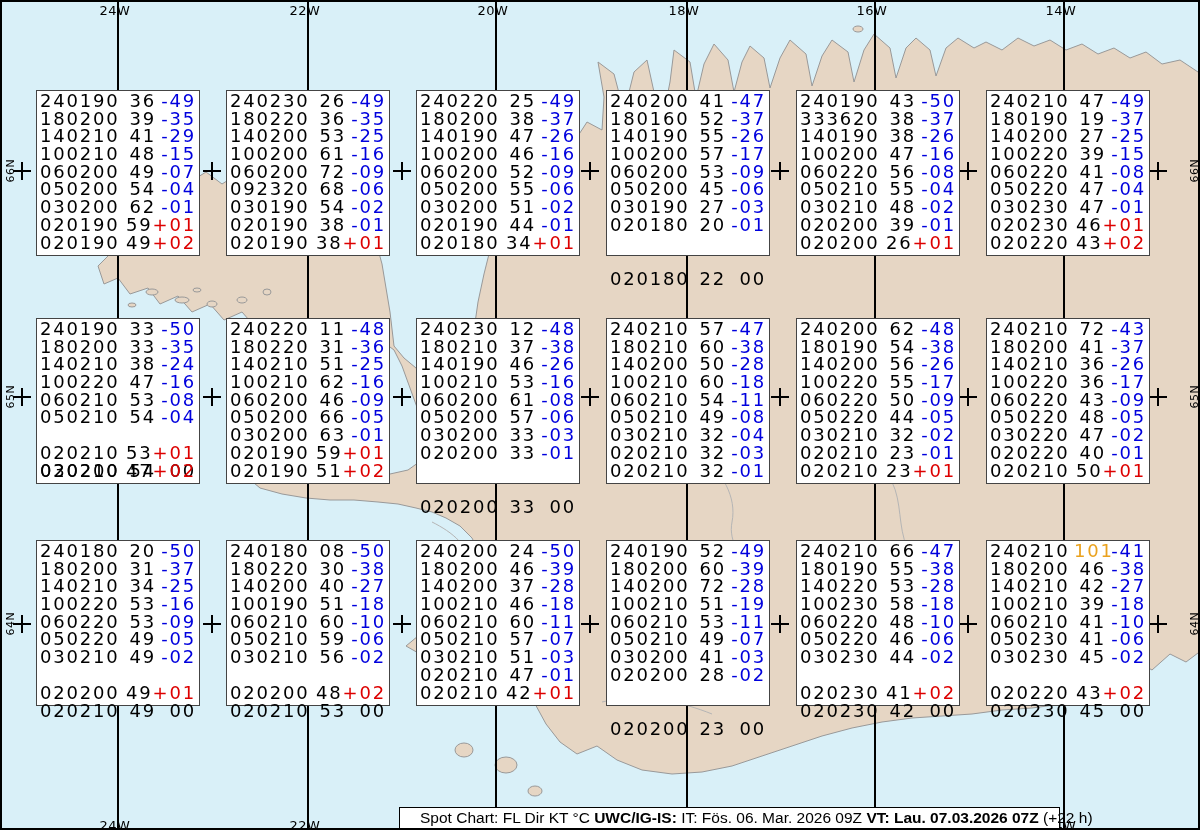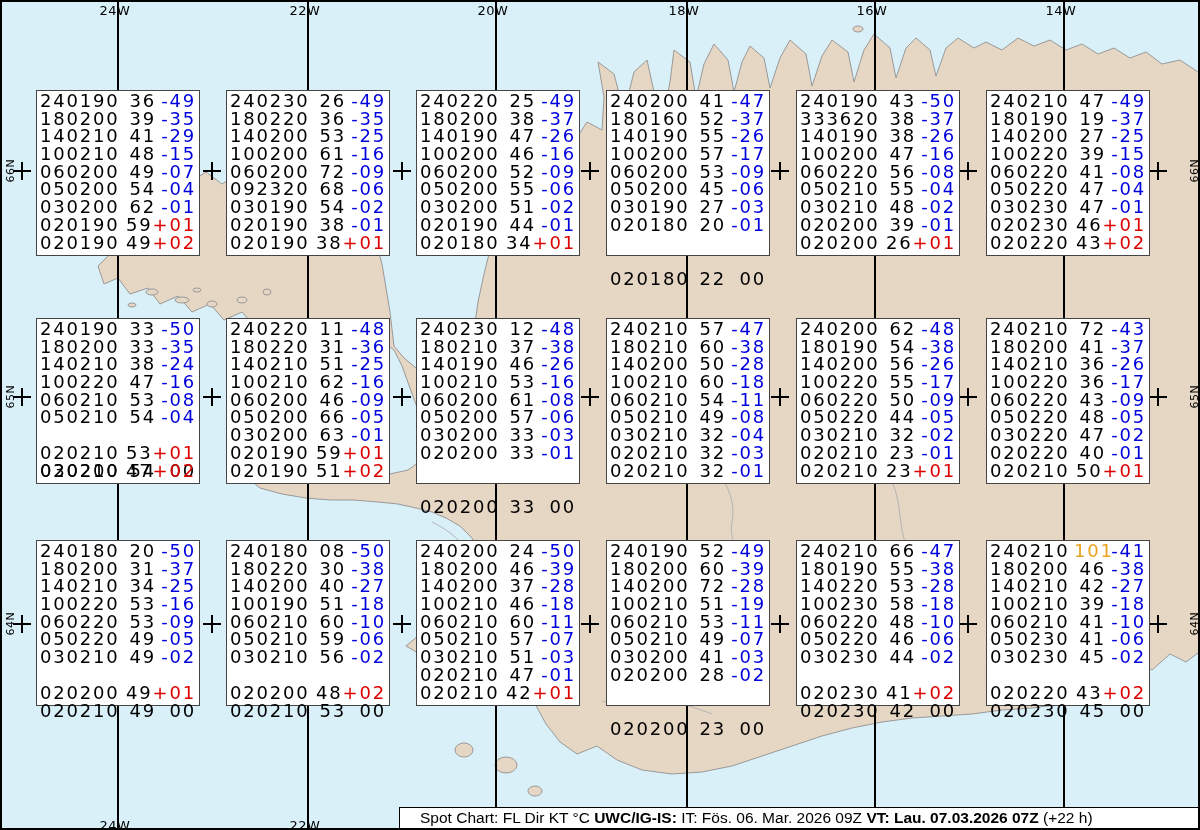--- a/index.html
+++ b/index.html
@@ -23,24 +23,24 @@
   .srow{display:flex;align-items:baseline;height:17.7px;line-height:17.7px;font-size:18px;color:#000;}
   .srow span{letter-spacing:1.8px;white-space:pre;}
   .fld{width:84px;text-align:left;}
   .kt{width:32px;text-align:right;}
   .temp{flex:1;text-align:right;}
   .neg{color:#0000dd;}
   .pos{color:#dd0000;}
   .zero{color:#000;margin-top:36px;}
   .ktwarn{color:#eaa21e;}
   #footerbar{
-    position:absolute;left:397px;top:805px;width:801px;height:23px;
+    position:absolute;left:397px;top:805px;width:661px;height:23px;
     background:#fff;border:1.5px solid #000;box-sizing:border-box;z-index:6;
     font-family:"Liberation Sans",sans-serif;font-size:15.5px;color:#000;
-    line-height:20px;padding-left:20px;white-space:pre;
+    line-height:20px;padding-left:20px;white-space:pre;text-align:center;
   }
   #footerbar .b{font-weight:bold;}
 </style>
 </head>
 <body>
 
 <div id="stage">
 
   <svg id="landsvg" width="1200" height="830" viewBox="0 0 1200 830">
     <g fill="#e6d6c4" stroke="#999999" stroke-width="1" stroke-linejoin="round">

